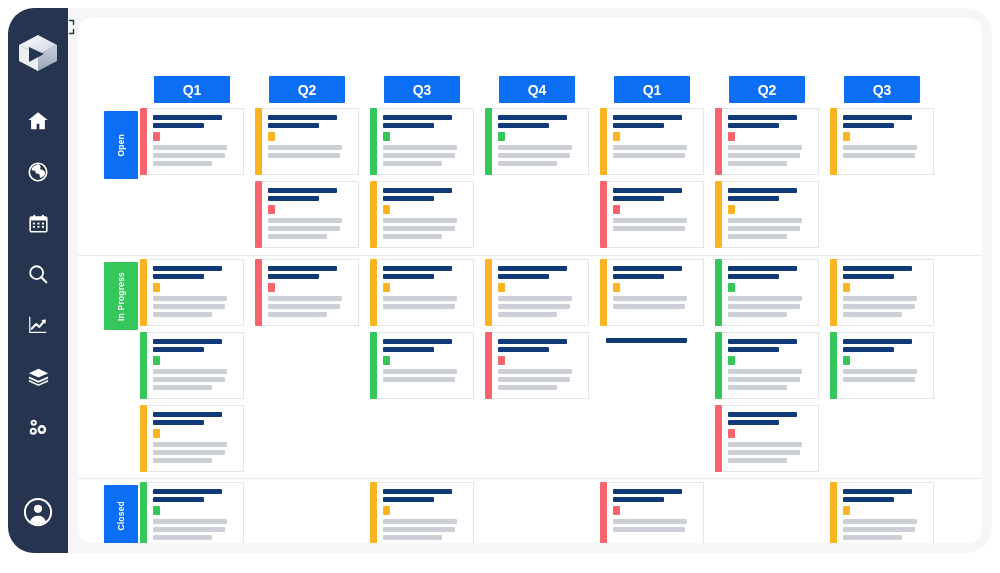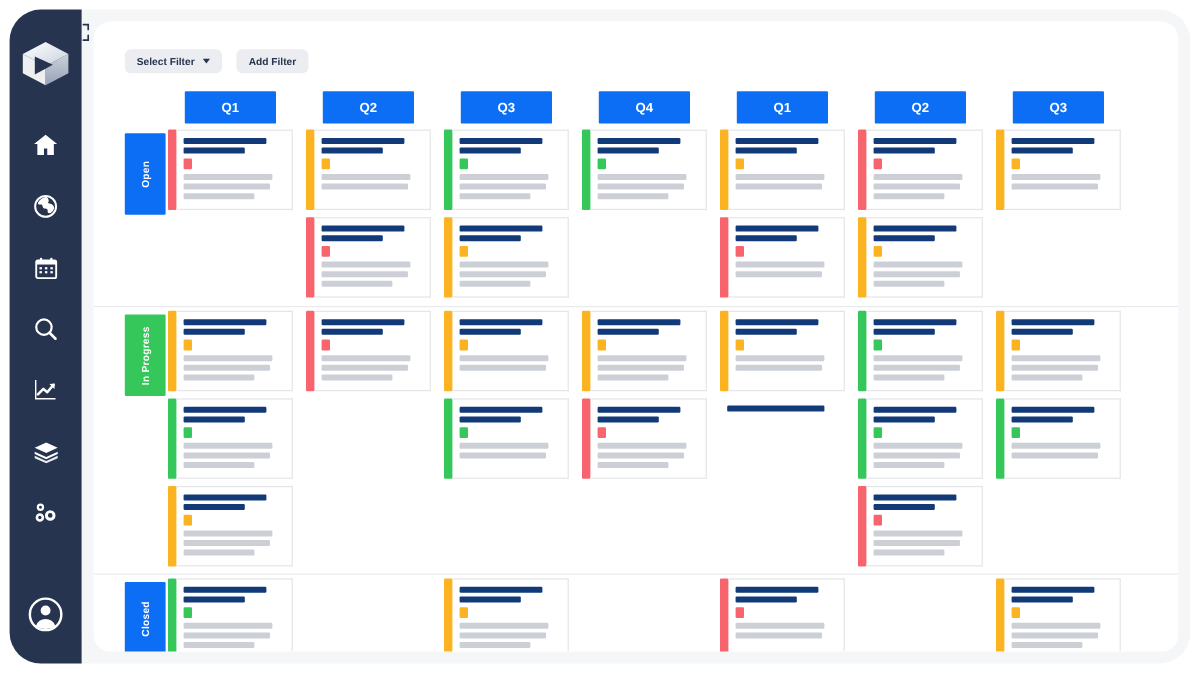--- a/index.html
+++ b/index.html
@@ -151,21 +151,21 @@
     height: 27px;
     width: 904px;
   }
   .col-head {
     position: absolute;
     top: 0;
     width: 76px;
     height: 27px;
     background: #0b6ef5;
     color: #ffffff;
-    font-size: 11px;
+    font-size: 14px;
     font-weight: bold;
     display: flex;
     align-items: center;
     justify-content: center;
     border-radius: 1px;
     cursor: pointer;
   }
 
   
   #groups {
@@ -368,29 +368,20 @@
       <polyline points="6.5,2.5 2.5,2.5 2.5,6.5"></polyline>
       <polyline points="11.5,2.5 15.5,2.5 15.5,6.5"></polyline>
       <polyline points="6.5,15.5 2.5,15.5 2.5,11.5"></polyline>
       <polyline points="11.5,15.5 15.5,15.5 15.5,11.5"></polyline>
     </svg>
   </div>
 
   <section id="panel">
     <div id="panel-inner">
 
-      <div id="toolbar">
-        <button class="toolbar-btn">
-          <span>Select Filter</span>
-          <span class="caret"></span>
-        </button>
-        <button class="toolbar-btn">
-          <span>Add Filter</span>
-        </button>
-      </div>
 
       <div id="board">
         <div id="col-headers">
             <div class="col-head" style="left: 76px; width: 76px; background: rgb(11, 110, 245);">
               <span>Q1</span>
             </div>
             <div class="col-head" style="left: 191px; width: 76px; background: rgb(11, 110, 245);">
               <span>Q2</span>
             </div>
             <div class="col-head" style="left: 306px; width: 76px; background: rgb(11, 110, 245);">

